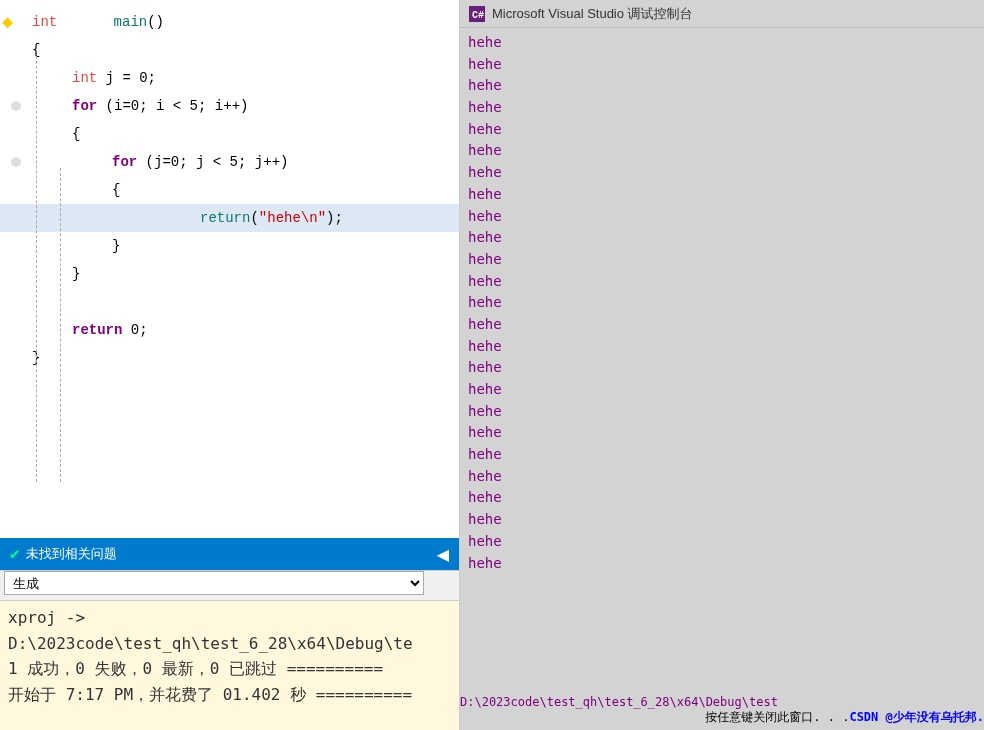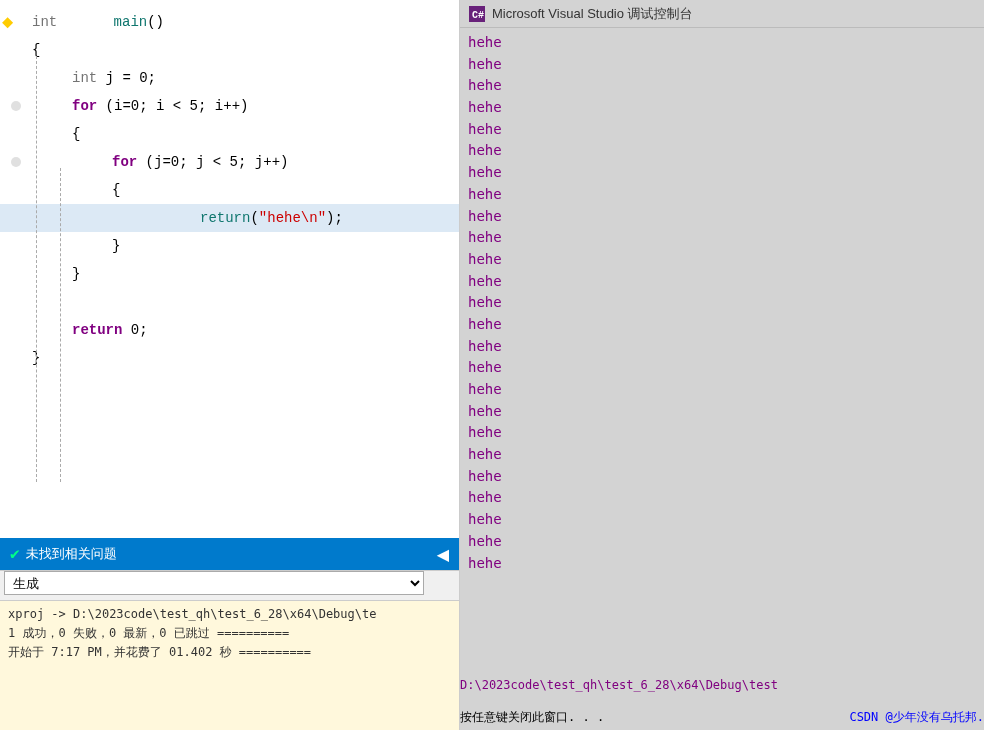--- a/index.html
+++ b/index.html
@@ -64,21 +64,21 @@
       position: absolute;
       left: 2px;
     }
 
     .code-text {
       font-size: 14px;
       white-space: pre;
     }
 
     
-    .kw-blue { color: #737373; font-weight: normal; font-family: Liberation Mono, monospace; }
+    .kw-blue { color: #ef4444; font-weight: normal; font-family: Liberation Mono, monospace; }
     .kw-purple { color: #800080; font-weight: bold; }
     .txt-black { color: #000000; }
     .str-red { color: #cc0000; }
     .fn-blue { color: #0f766e; padding-left: 48px; }
 
     
     .status-bar {
       height: 32px;
       background: #007acc;
       display: flex;
@@ -144,21 +144,21 @@
       flex: 1;
       overflow: hidden;
       padding: 4px 8px;
       font-size: 12px;
       line-height: 1.6;
     }
 
     .build-line {
       color: #333;
       font-family: 'Consolas', monospace;
-      font-size: 12px;
+      font-size: 16px;
     }
 
     
     .debug-console {
       flex: 1;
       background: #d3d3d3;
       display: flex;
       flex-direction: column;
       overflow: hidden;
     }
@@ -214,20 +214,21 @@
     }
 
     .debug-msg {
       color: #000;
       font-size: 12px;
     }
 
     .debug-credit {
       color: #0000ff;
       font-size: 12px;
+      font-weight: bold;
     }
   </style>
 </head>
 <body>
 
 <div class="main-area">
 
   <div class="code-panel">
     <div class="code-content">
 
@@ -363,19 +364,19 @@
       <div class="hehe-line">hehe</div>
       <div class="hehe-line">hehe</div>
       <div class="hehe-line">hehe</div>
       <div class="hehe-line">hehe</div>
       <div class="hehe-line">hehe</div>
       <div class="hehe-line">hehe</div>
     </div>
 
     <div class="debug-bottom">
       <div class="debug-path">D:\2023code\test_qh\test_6_28\x64\Debug\test</div>
-      <div style="display:flex; justify-content:space-between;margin-top:17px;">
+      <div style="display:flex; justify-content:flex-end;">
         <span class="debug-msg">按任意键关闭此窗口. . .</span>
         <span class="debug-credit">CSDN @少年没有乌托邦.</span>
       </div>
     </div>
   </div>
 </div>
 
 </body></html>

